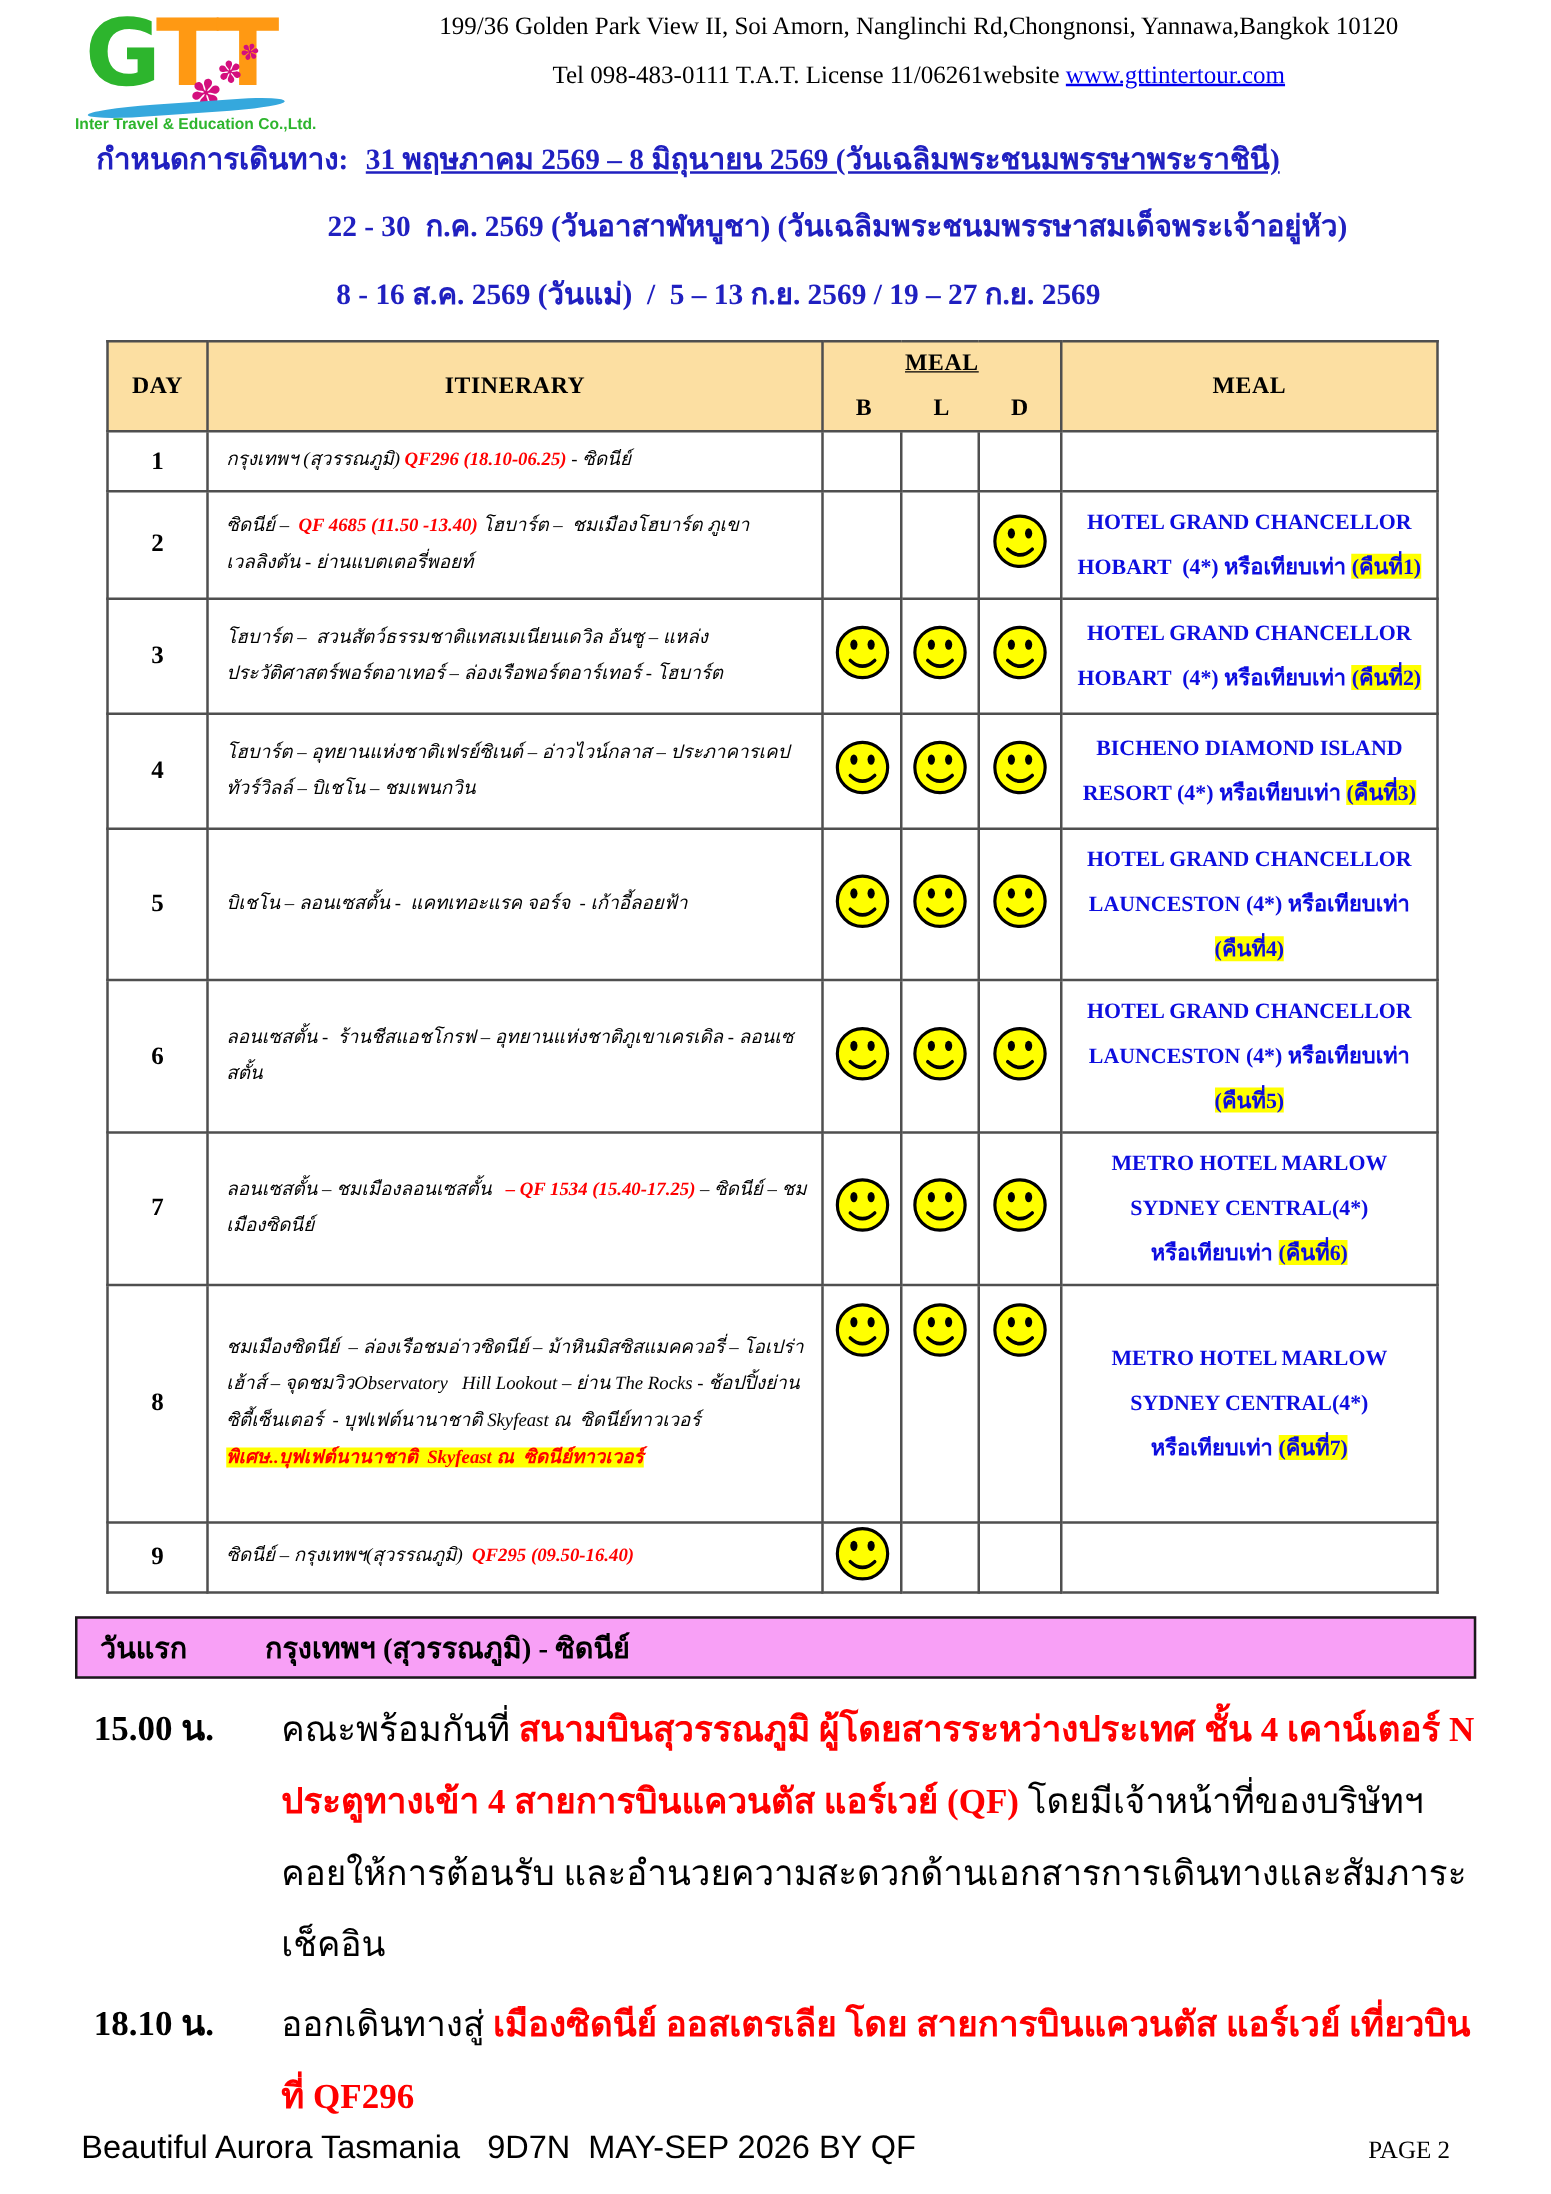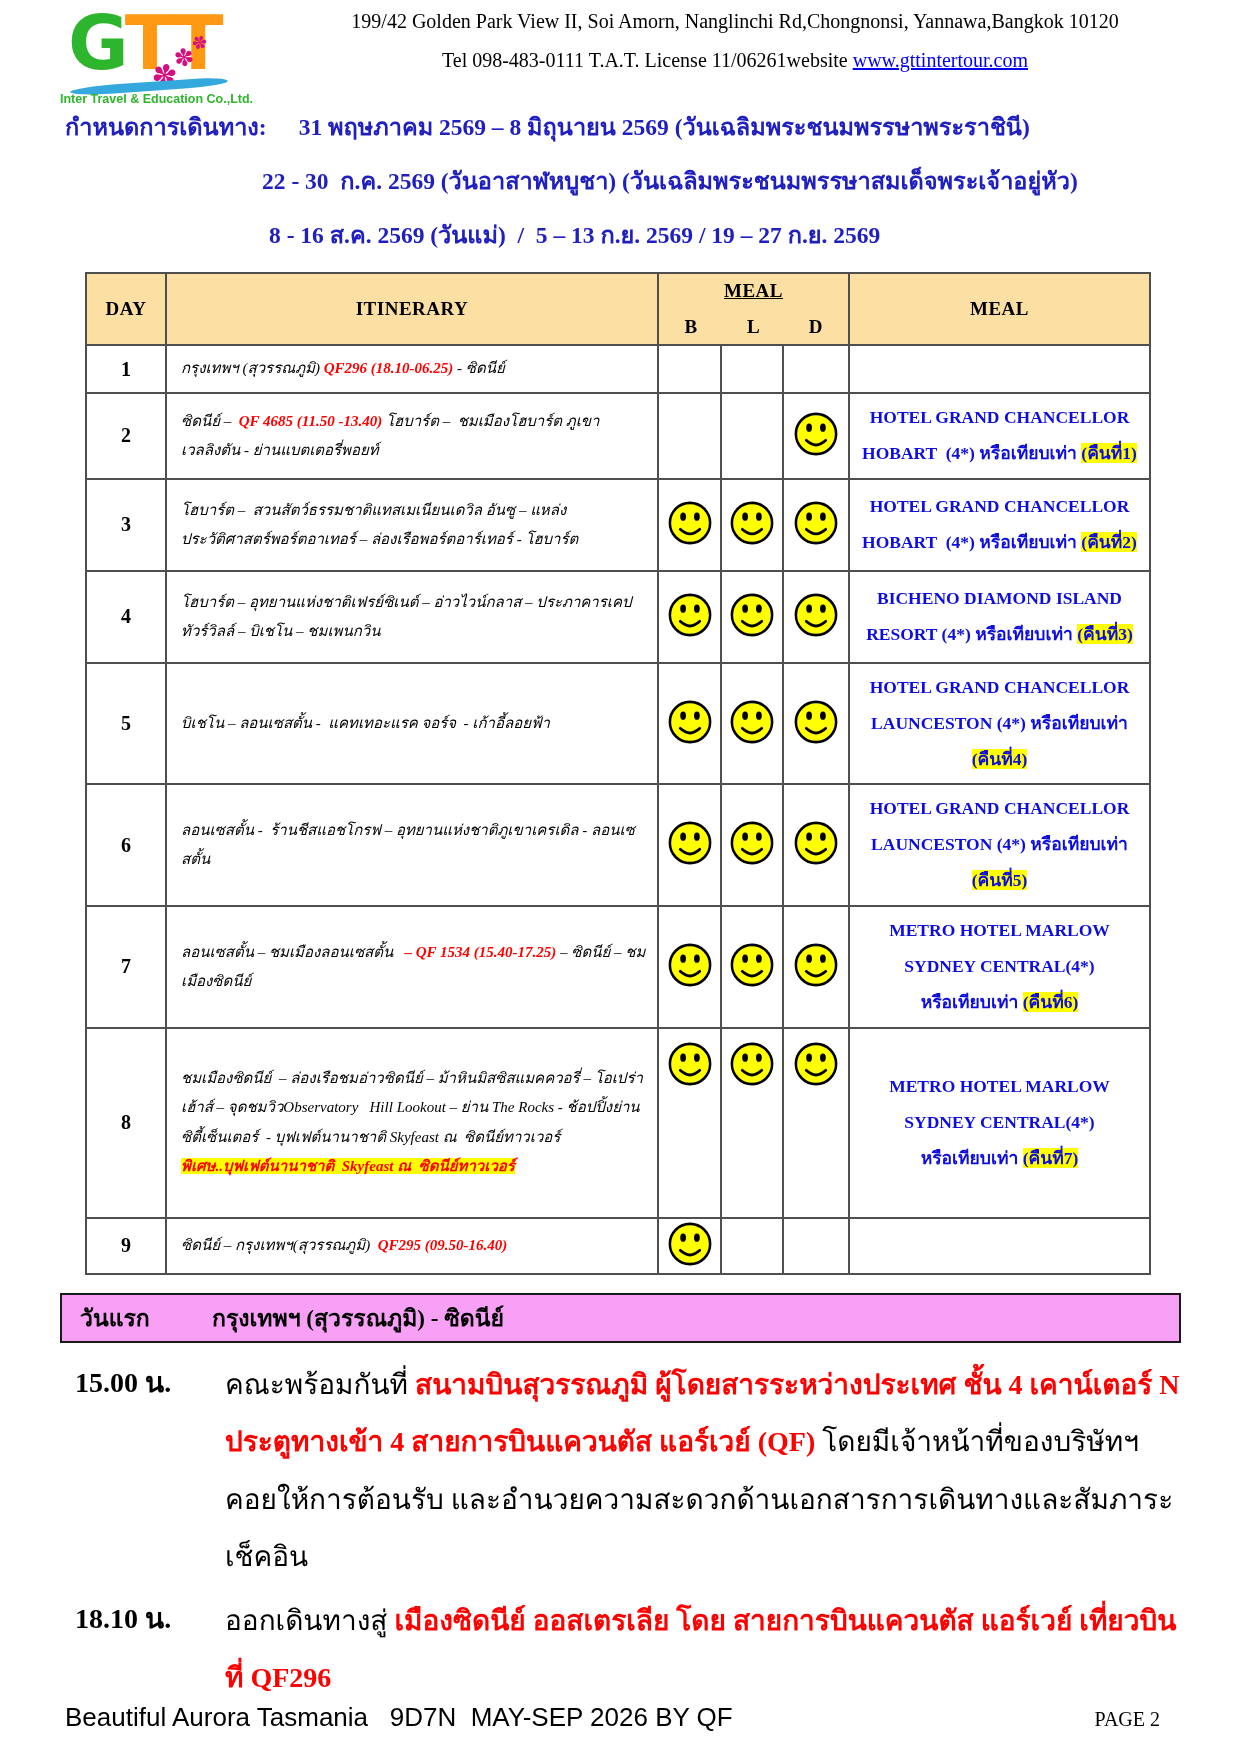--- a/index.html
+++ b/index.html
@@ -25,22 +25,22 @@
   .logo-caption { position:absolute; left:0px; top:86px; width:180px; font-family:"Liberation Sans", sans-serif;
                   font-weight:bold; font-size:12.5px; color:#2db52d; white-space:nowrap; }
   .addr-block { position:absolute; left:230px; top:4px; width:890px; text-align:center; font-size:20px; }
   .addr-line2 { margin-top:16px; }
   .website-link { color:#0000ee; text-decoration:underline; cursor:pointer; }
 
   
   .sched { position:absolute; top:108px; left:65px; width:1120px;
            color:#2020c0; font-weight:bold; font-size:23.5px; }
   .sched-l1 { display:flex; }
-  .sched-label { flex:0 0 auto; }
-  .sched-l1-text { margin-left:32px; }
+  .sched-label { flex:0 0 auto;margin-left:12px; }
+  .sched-l1-text { margin-left:14px;text-decoration:underline; }
   .sched-l2 { margin-top:17px; padding-left:197px; }
   .sched-l3 { margin-top:17px; padding-left:204px; }
 
   
   table.itin { position:absolute; top:272px; left:85px; width:1064px;
                border-collapse:collapse; table-layout:fixed;padding-left:28px; }
   table.itin th, table.itin td { border:2px solid #4f4f4f; }
   table.itin thead th { background:#fcdfa2; height:72px; font-size:19px; letter-spacing:.5px; }
   col.c-day   { width:80px; }
   col.c-itin  { width:492px; }
@@ -99,21 +99,21 @@
 <div class="header-band">
   <div class="logo">
     <div class="logo-letters"><span class="logo-g">G</span><span class="logo-tt">TT</span></div>
     <span class="flower f1">✽</span>
     <span class="flower f2">✽</span>
     <span class="flower f3">✽</span>
     <div class="swoosh"></div>
     <div class="logo-caption">Inter Travel &amp; Education Co.,Ltd.</div>
   </div>
   <div class="addr-block">
-    <div class="addr-line1 pre">199/42 Golden Park View II, Soi Amorn, Nanglinchi Rd,Chongnonsi, Yannawa,Bangkok 10120</div>
+    <div class="addr-line1 pre">199/36 Golden Park View II, Soi Amorn, Nanglinchi Rd,Chongnonsi, Yannawa,Bangkok 10120</div>
     <div class="addr-line2"><span class="pre">Tel 098-483-0111 T.A.T. License 11/06261website </span><span class="website-link">www.gttintertour.com</span></div>
   </div>
 </div>
 
 <div class="sched">
   <div class="sched-l1">
     <span class="sched-label pre">กำหนดการเดินทาง:</span>
     <span class="sched-l1-text pre">31 พฤษภาคม 2569 – 8 มิถุนายน 2569 (วันเฉลิมพระชนมพรรษาพระราชินี)</span>
   </div>
   <div class="sched-l2 pre">22 - 30  ก.ค. 2569 (วันอาสาฬหบูชา) (วันเฉลิมพระชนมพรรษาสมเด็จพระเจ้าอยู่หัว)</div>

